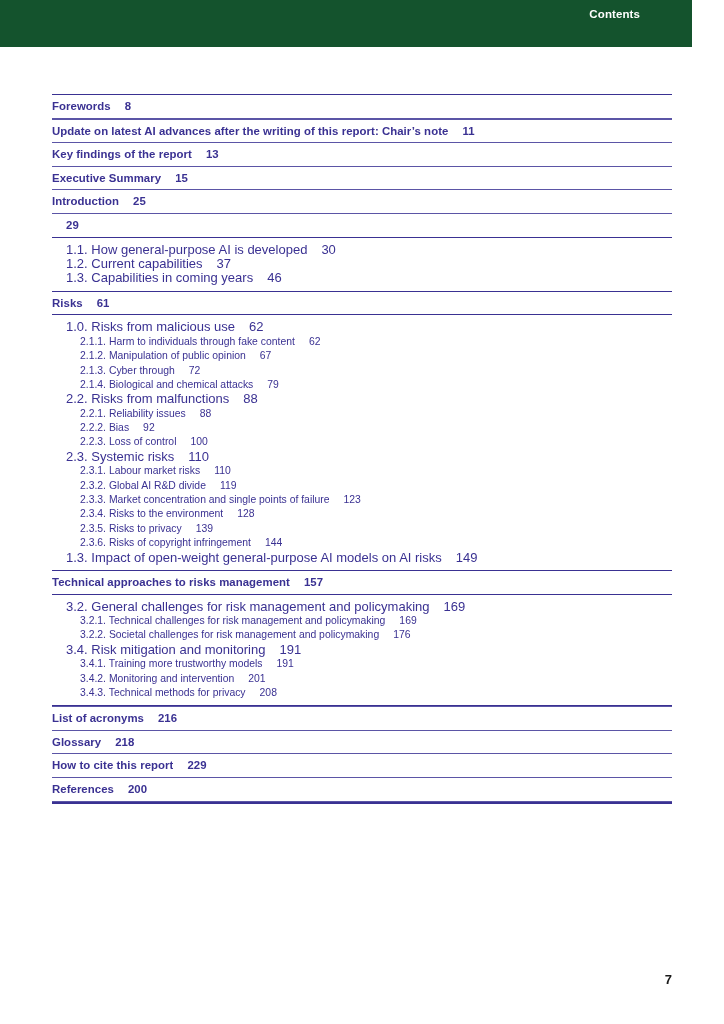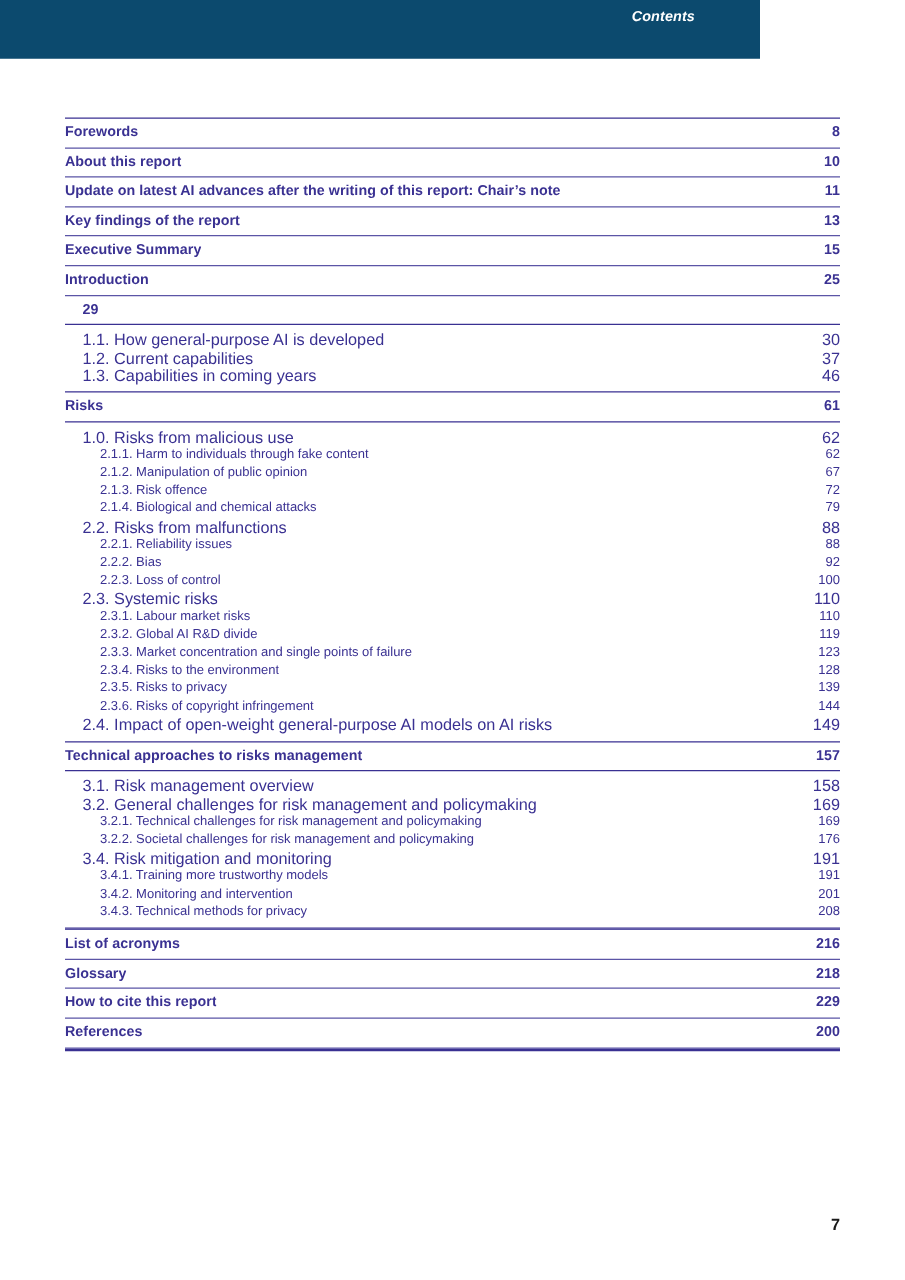--- a/index.html
+++ b/index.html
@@ -13,25 +13,24 @@
     position: relative;
     font-family: "Liberation Sans", sans-serif;
     overflow: hidden;
   }
 
   
   .header-band {
     position: absolute;
     top: 0;
     left: 0;
-    width: 608px;
+    width: 692px;
     height: 47px;
-    background: #0c4a6e;
+    background: #14532d;
     box-sizing: border-box;
-    font-style: italic;
   }
   .header-title {
     position: absolute;
     right: 52px;
     top: 8px;
     color: #ffffff;
     font-size: 11.5px;
     font-weight: bold;
     letter-spacing: 0.1px;
     white-space: nowrap;
@@ -54,21 +53,20 @@
     border-top: 1.6px solid #3a3192;
   }
   .rule.heavy {
     border-top: 2px solid #3a3192;
   }
 
   
   .row {
     display: flex;
     align-items: baseline;
-    justify-content: space-between;
     color: #3a3192;
     white-space: nowrap;
   }
   .row .label {
     flex: 0 1 auto;
     overflow: hidden;
     text-overflow: ellipsis;
   }
   .row .page {
     flex: 0 0 auto;
@@ -126,24 +124,20 @@
   <div class="header-title">Contents</div>
 </div>
 
 <div class="toc" id="toc-root">
     <div class="rule thick"></div>
     <div class="row lvl1">
       <span class="label">Forewords</span>
       <span class="page">8</span>
     </div>
     <div class="rule"></div>
-    <div class="row lvl1">
-      <span class="label">About this report</span>
-      <span class="page">10</span>
-    </div>
     <div class="rule"></div>
     <div class="row lvl1">
       <span class="label">Update on latest AI advances after the writing of this report: Chair’s note</span>
       <span class="page">11</span>
     </div>
     <div class="rule"></div>
     <div class="row lvl1">
       <span class="label">Key findings of the report</span>
       <span class="page">13</span>
     </div>
@@ -189,21 +183,21 @@
     </div>
     <div class="row lvl3">
       <span class="label">2.1.1. Harm to individuals through fake content</span>
       <span class="page">62</span>
     </div>
     <div class="row lvl3">
       <span class="label">2.1.2. Manipulation of public opinion</span>
       <span class="page">67</span>
     </div>
     <div class="row lvl3">
-      <span class="label">2.1.3. Risk offence</span>
+      <span class="label">2.1.3. Cyber through</span>
       <span class="page">72</span>
     </div>
     <div class="row lvl3">
       <span class="label">2.1.4. Biological and chemical attacks</span>
       <span class="page">79</span>
     </div>
     <div class="row lvl2">
       <span class="label">2.2. Risks from malfunctions</span>
       <span class="page">88</span>
     </div>
@@ -241,36 +235,32 @@
     </div>
     <div class="row lvl3">
       <span class="label">2.3.5. Risks to privacy</span>
       <span class="page">139</span>
     </div>
     <div class="row lvl3">
       <span class="label">2.3.6. Risks of copyright infringement</span>
       <span class="page">144</span>
     </div>
     <div class="row lvl2">
-      <span class="label">2.4. Impact of open-weight general-purpose AI models on AI risks</span>
+      <span class="label">1.3. Impact of open-weight general-purpose AI models on AI risks</span>
       <span class="page">149</span>
     </div>
     <div class="group-pad-bottom"></div>
     <div class="rule thick"></div>
     <div class="row lvl1">
       <span class="label">Technical approaches to risks management</span>
       <span class="page">157</span>
     </div>
     <div class="rule thick"></div>
     <div class="group-pad-top"></div>
     <div class="row lvl2">
-      <span class="label">3.1. Risk management overview</span>
-      <span class="page">158</span>
-    </div>
-    <div class="row lvl2">
       <span class="label">3.2. General challenges for risk management and policymaking</span>
       <span class="page">169</span>
     </div>
     <div class="row lvl3">
       <span class="label">3.2.1. Technical challenges for risk management and policymaking</span>
       <span class="page">169</span>
     </div>
     <div class="row lvl3">
       <span class="label">3.2.2. Societal challenges for risk management and policymaking</span>
       <span class="page">176</span>

